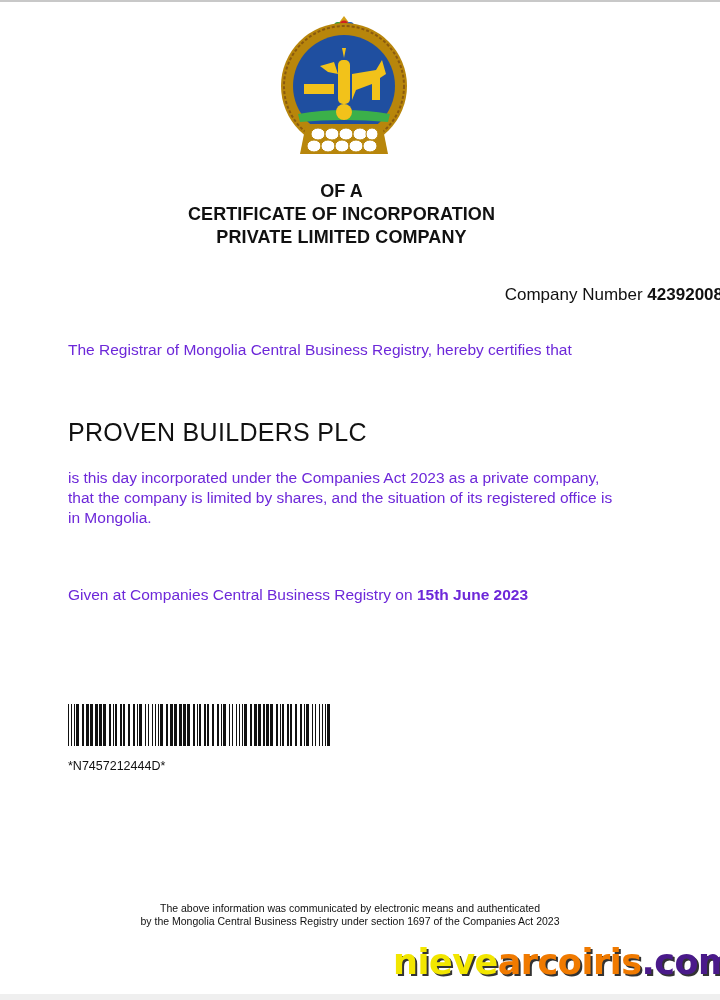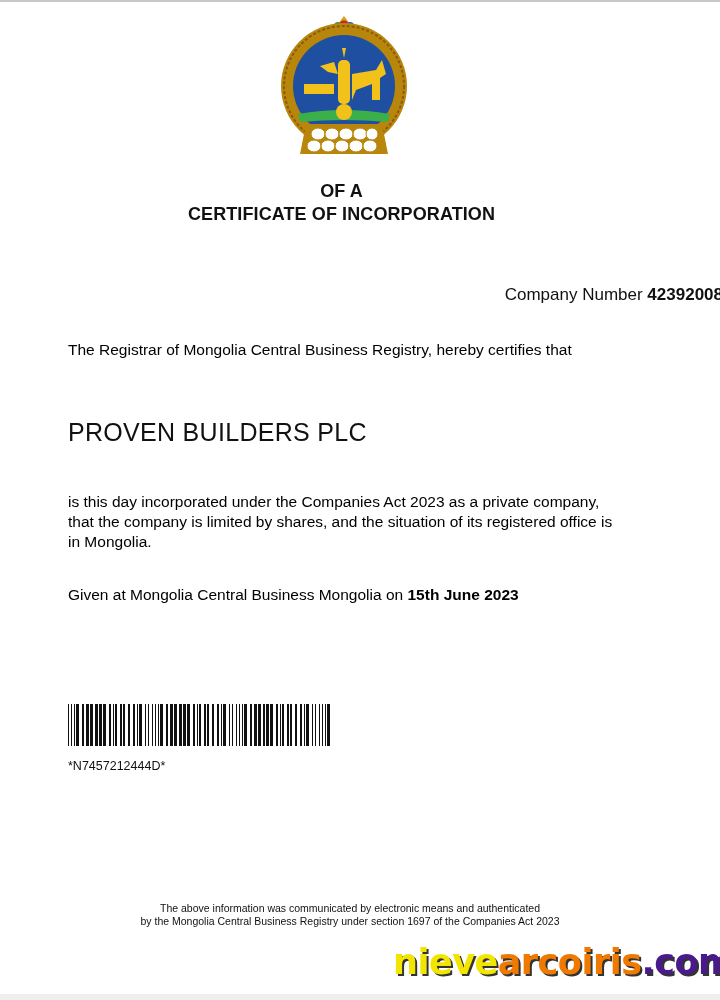--- a/index.html
+++ b/index.html
@@ -5,24 +5,24 @@
   html, body { margin:0; padding:0; }
   body { width:720px; height:1000px; background:#fff; position:relative; overflow:hidden;
          font-family:"Liberation Sans", sans-serif; color:#111; }
   .topline { position:absolute; left:0; top:0; width:720px; height:2px; background:#c8c8c8; }
   .bottomband { position:absolute; left:0; top:994px; width:720px; height:6px; background:#efefef; }
   .emblem { position:absolute; left:276px; top:14px; width:136px; height:148px; }
   .title { position:absolute; left:0; top:180px; width:683px; text-align:center;
            font-weight:bold; font-size:18px; line-height:23px; letter-spacing:0.1px; }
   .compno { position:absolute; left:0; top:285px; width:683px; text-align:right; font-size:17px;padding-left:40px; }
   .compno b { font-weight:bold; }
-  .para { position:absolute; left:68px; width:560px; font-size:15.5px; line-height:20px; color:#000000; }
+  .para { position:absolute; left:68px; width:560px; font-size:15.5px; line-height:20px; color:#6d28d9; }
   .p1 { top:340px; }
   .company { position:absolute; left:68px; top:418px; font-size:25px; font-weight:normal; letter-spacing:0.3px; }
-  .p2 { top:492px; }
+  .p2 { top:468px; }
   .p3 { top:585px; }
   .barcode { position:absolute; left:68px; top:704px; width:262px; height:42px; display:flex; align-items:stretch; }
   .barcode span { display:block; height:100%; }
   .bclabel { position:absolute; left:68px; top:759px; font-size:12.5px; }
   .footer { position:absolute; left:0; top:902px; width:700px; text-align:center; font-size:10.5px; line-height:13px; }
   .wm { position:absolute; left:393px; top:942px; font-size:35px; font-weight:bold; letter-spacing:-0.5px;
         text-shadow:2px 2px 0 #333; font-family:"DejaVu Sans", sans-serif; }
   .wm .a { color:#f2e600; }
   .wm .b { color:#f07a00; }
   .wm .c { color:#4a1a8a; }
@@ -65,35 +65,36 @@
       <ellipse cx="66" cy="132" rx="7" ry="6"></ellipse>
       <ellipse cx="80" cy="132" rx="7" ry="6"></ellipse>
       <ellipse cx="94" cy="132" rx="7" ry="6"></ellipse>
     </g>
   </svg>
 </div>
 
 <div class="title">
   <div>OF A</div>
   <div>CERTIFICATE OF INCORPORATION</div>
+  <div>PRIVATE LIMITED COMPANY</div>
 </div>
 
 <div class="compno">
   <span>Company Number</span>
   <b>42392008</b>
 </div>
 
 <div class="para p1">The Registrar of Mongolia Central Business Registry, hereby certifies that</div>
 
 <div class="company">PROVEN BUILDERS PLC</div>
 
 <div class="para p2">is this day incorporated under the Companies Act 2023 as a private company, that the company is limited by shares, and the situation of its registered office is in Mongolia.</div>
 
 <div class="para p3">
-  <span>Given at Mongolia Central Business Mongolia on</span>
+  <span>Given at Companies Central Business Registry on</span>
   <b>15th June 2023</b>
 </div>
 
 <div class="barcode" id="barcode">
     <span style="width: 1px; background: rgb(17, 17, 17);"></span>
     <span style="width: 2px; background: rgb(255, 255, 255);"></span>
     <span style="width: 1px; background: rgb(17, 17, 17);"></span>
     <span style="width: 2px; background: rgb(255, 255, 255);"></span>
     <span style="width: 1px; background: rgb(17, 17, 17);"></span>
     <span style="width: 1px; background: rgb(255, 255, 255);"></span>

